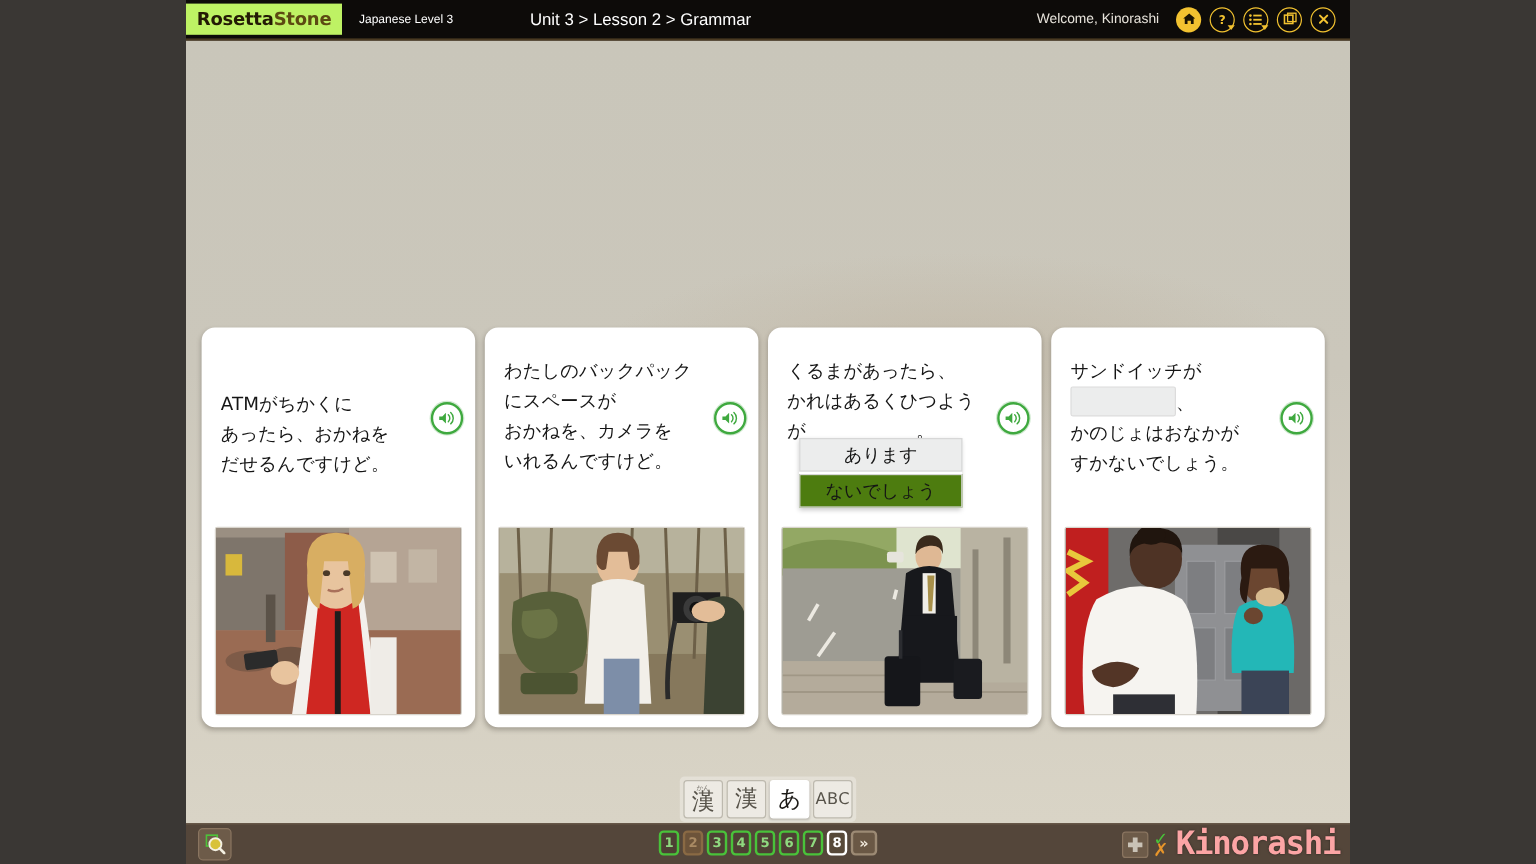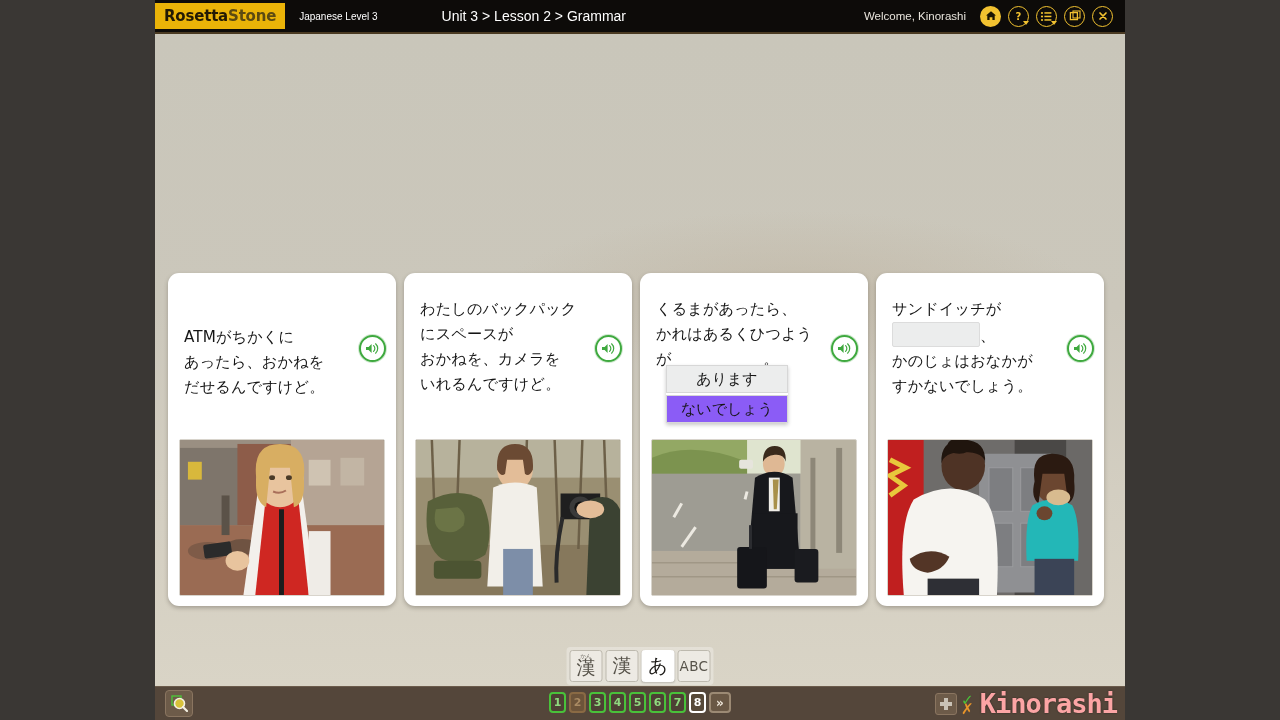--- a/index.html
+++ b/index.html
@@ -12,21 +12,21 @@
   #app { position: relative; width: 1280px; height: 720px; background: #3a3734; }
 
   
   .header {
     position: absolute; left: 155px; top: 0; width: 970px; height: 34px;
     background: #0d0b09;
     display: flex; align-items: center;
     border-bottom: 2px solid #4a3a22;
   }
   .logo {
-    background: #eab308; color: #241c05;
+    background: #bef264; color: #241c05;
     font-size: 15px; font-weight: bold; letter-spacing: -0.2px;
     padding: 5px 9px 6px 9px; margin-left: 0px;
     height: 26px; line-height: 16px;
     font-family: "DejaVu Sans", sans-serif;
   }
   .logo .rs-a { color:#231a04; }
   .logo .rs-b { color:#5c4a12; }
   .course-title {
     color: #ffffff; font-size: 10px; margin-left: 14px; font-weight: 500;
     white-space: nowrap;
@@ -111,32 +111,32 @@
     width: 88px; height: 25px;
     background: #eceded;
     border: 1px solid #dcdcdc;
     border-radius: 2px;
     vertical-align: -6px;
   }
 
   
   .dropdown {
     position: absolute; left: 26px; top: 92px;
-    width: 122px; z-index: 40;
+    width: 136px; z-index: 40;
     box-shadow: 0 2px 4px rgba(0,0,0,0.22);
   }
   .dd-opt {
     background: #eceded; border: 1px solid #d7d7d7;
     font-size: 15px; line-height: 27px; height: 28px;
     text-align: center; color: #151515;
     font-family: "DejaVu Sans", sans-serif;
     white-space: nowrap;
   }
   .dd-opt.sel { background: #eceded; }
-  .dd-opt + .dd-opt { margin-top: 2px; background:#8b5cf6; }
+  .dd-opt + .dd-opt { margin-top: 2px; background:#4d7c0f; }
 
   
   .script-bar {
     position: absolute; left: 50%; transform: translateX(-50%);
     top: 613px;
     display: flex; gap: 3px;
     background: rgba(255,255,255,0.30);
     padding: 3px; border-radius: 4px;
   }
   .sbtn {

